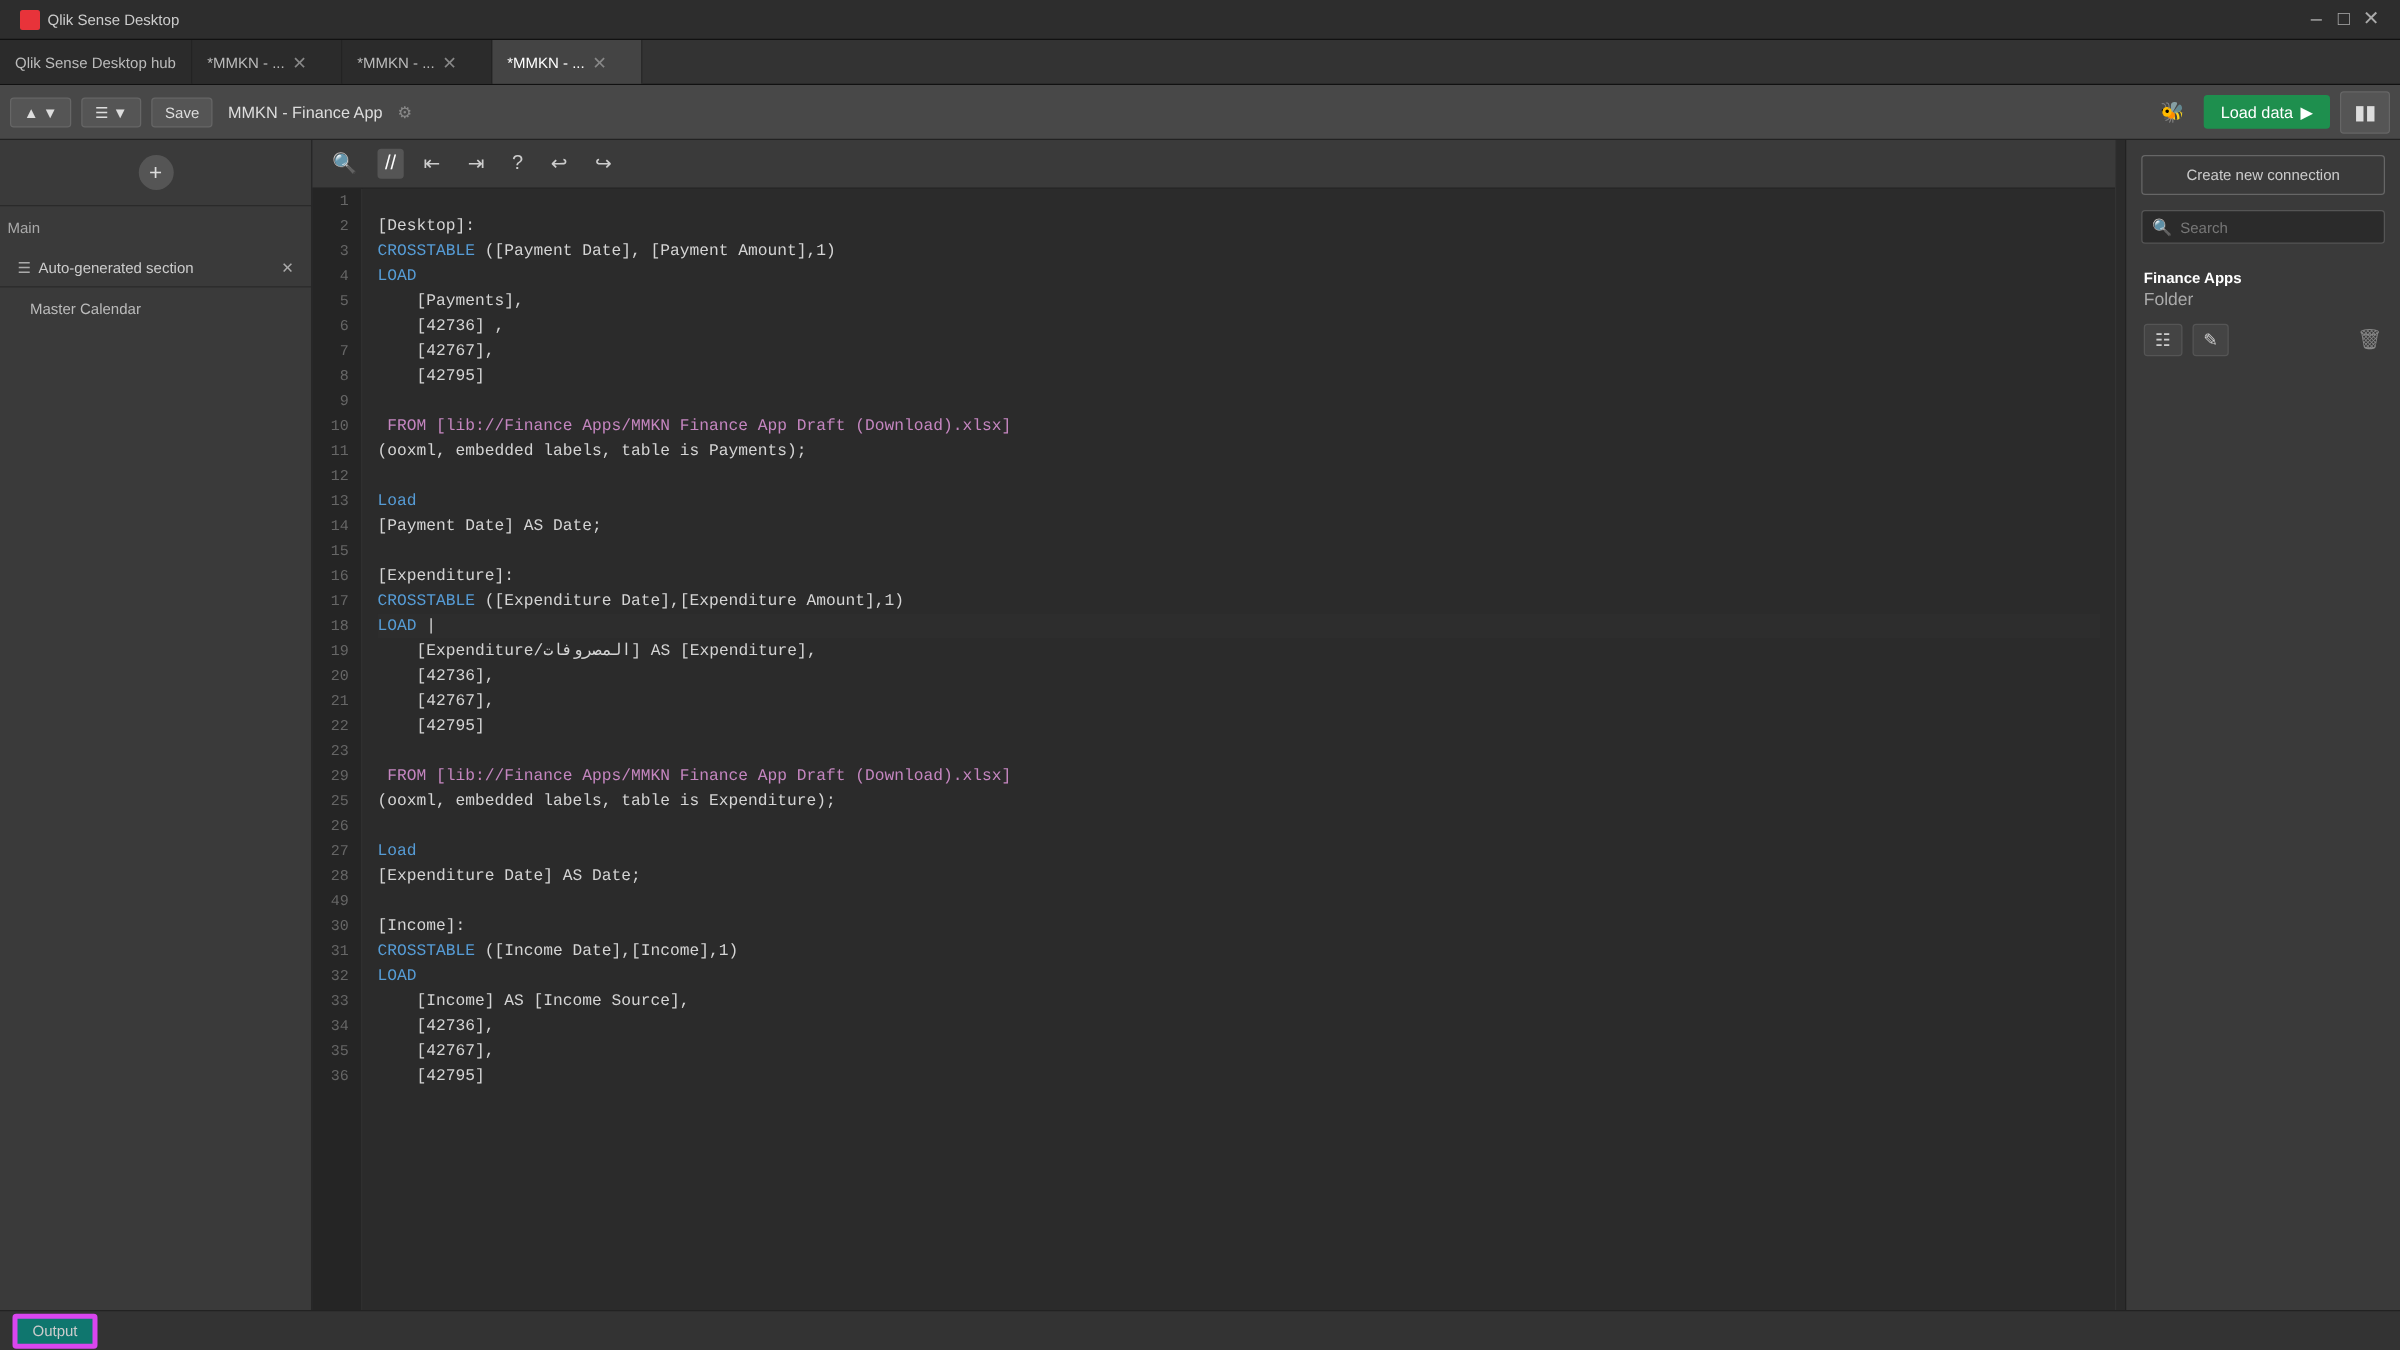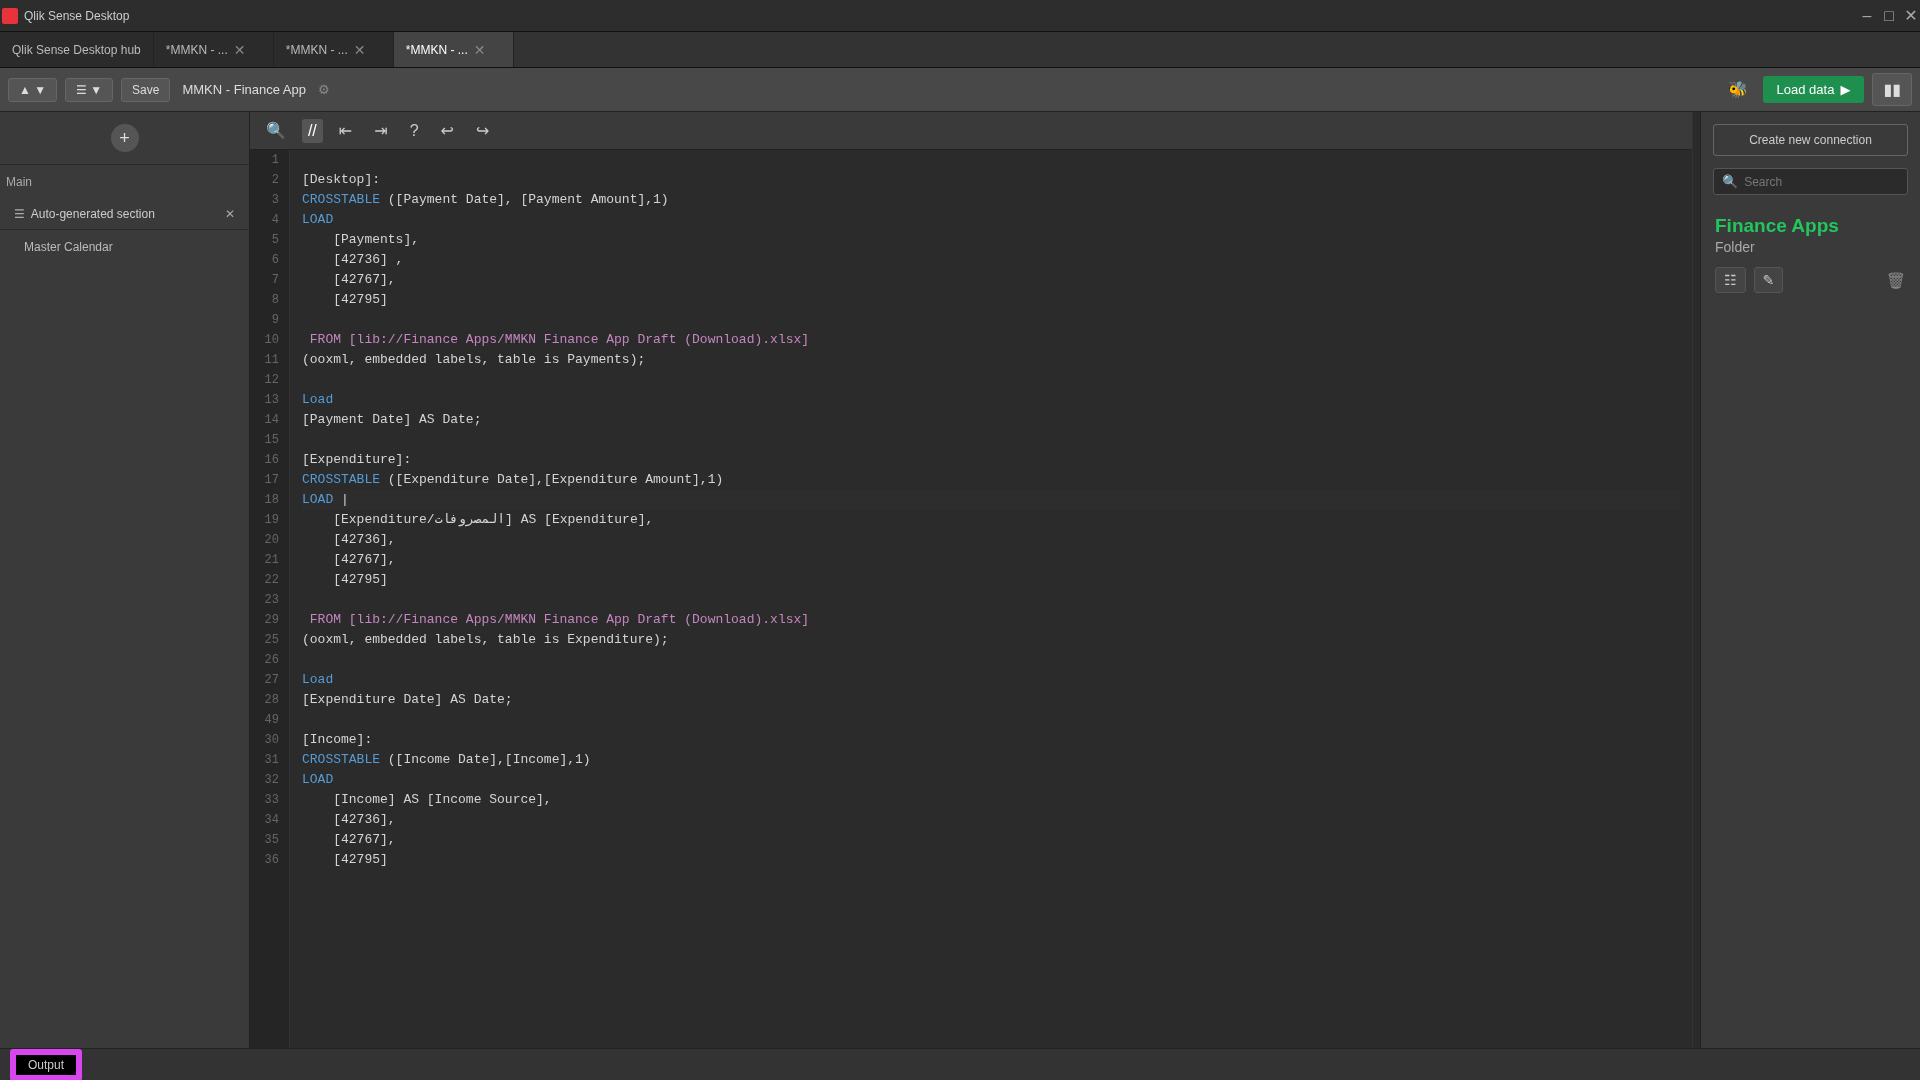--- a/index.html
+++ b/index.html
@@ -4,21 +4,21 @@
   <style>
     * { box-sizing: border-box; margin: 0; padding: 0; }
     body { font-family: 'Segoe UI', Arial, sans-serif; background: #1a1a2e; width: 1920px; height: 1080px; overflow: hidden; font-size: 13px; }
 
     
     .title-bar {
       background: #2d2d2d;
       height: 32px;
       display: flex;
       align-items: center;
-      padding: 0 2px;
+      padding: 0 16px;
       color: #ccc;
       font-size: 12px;
       border-bottom: 1px solid #111;
     }
     .title-bar-icon { width: 16px; height: 16px; margin-right: 6px; background: #e8333a; border-radius: 2px; display: inline-block; }
     .window-controls { margin-left: auto; display: flex; gap: 8px; }
     .window-btn { width: 14px; height: 14px; cursor: pointer; color: #aaa; font-size: 16px; line-height: 14px; text-align: center; }
 
     
     .tab-bar {
@@ -260,22 +260,22 @@
       color: #ccc;
       font-size: 12px;
       outline: none;
       width: 100%;
     }
     .dc-search input::placeholder { color: #777; }
     .dc-folder {
       padding: 10px 14px 4px;
     }
     .dc-folder-name {
-      color: #22c55e;
-      font-size: 19px;
+      color: #ffffff;
+      font-size: 12px;
       font-weight: 600;
     }
     .dc-folder-sub {
       color: #aaa;
       font-size: 14px;
       margin-top: 2px;
     }
     .dc-folder-icons {
       display: flex;
       align-items: center;
@@ -303,22 +303,22 @@
     
     .bottom-bar {
       height: 32px;
       background: #333;
       border-top: 1px solid #222;
       display: flex;
       align-items: center;
       padding: 0 10px;
     }
     .output-btn {
-      background: #000000;
-      border: 6px solid #d946ef;
+      background: #0f766e;
+      border: 4px solid #d946ef;
       color: #ccc;
       padding: 3px 12px;
       border-radius: 3px;
       cursor: pointer;
       font-size: 12px;
     }
 
     
     ::-webkit-scrollbar { width: 8px; }
     ::-webkit-scrollbar-track { background: #2b2b2b; }

